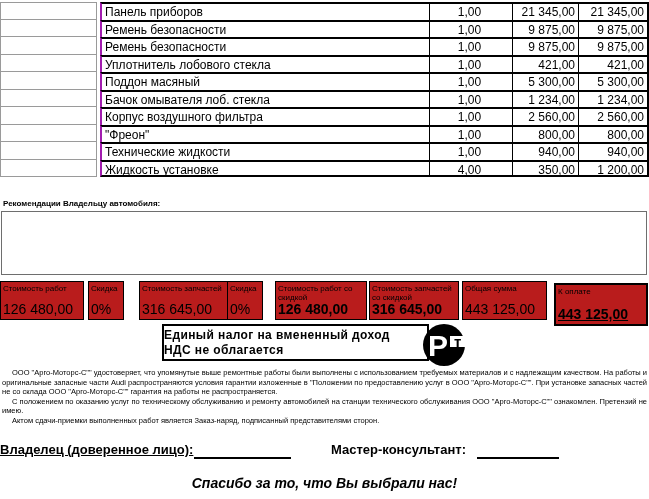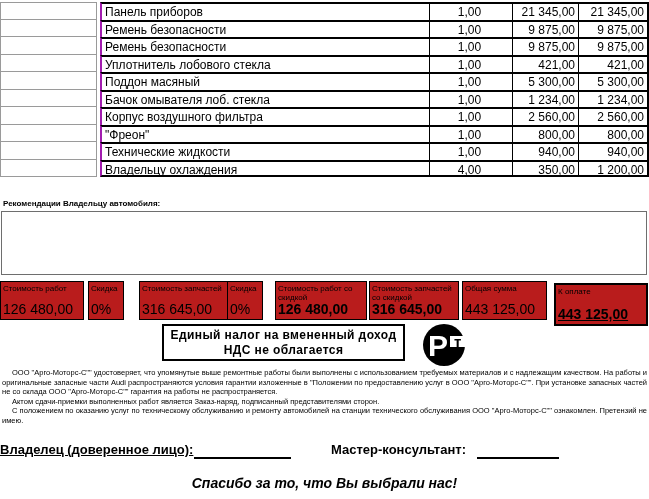--- a/index.html
+++ b/index.html
@@ -32,22 +32,22 @@
   .tbox .tl{font-size:8px;line-height:9px;padding:2px 1px 0 2px;}
   .tbox .tv{font-size:14px;line-height:15px;padding:0 0 2px 2px;white-space:nowrap;}
   .b1{left:0;width:84px;}  .b2{left:88px;width:36px;}
   .b3{left:139px;width:94px;} .b4{left:227px;width:36px;}
   .b5{left:275px;width:92px;} .b6{left:369px;width:90px;}
   .b7{left:462px;width:85px;}
   .b8{left:554px;width:94px;top:283px;height:43px;border-width:2px;}
   .bold-val{font-weight:bold;}
   .b8 .tv{font-weight:bold;text-decoration:underline;}
   
-  .tax-box{position:absolute;left:162px;top:324px;width:243px;height:37px;
-           border:2px solid #000;box-sizing:border-box;text-align:center;
+  .tax-box{position:absolute;left:162px;top:324px;width:267px;height:37px;
+           border:2px solid #000;box-sizing:border-box;
            font-size:12px;font-weight:bold;letter-spacing:0.4px;line-height:15px;
            padding-top:2px;}
   .cert{position:absolute;left:423px;top:323px;}
   
   .legal{position:absolute;left:2px;top:368px;width:645px;font-size:7.5px;
          line-height:9.6px;text-align:justify;}
   .legal p{margin:0;text-indent:10px;}
   
   .sig-label{position:absolute;top:442px;font-size:13px;font-weight:bold;white-space:nowrap;}
   .sig-owner{left:0;text-decoration:underline;} .sig-master{left:331px;}
@@ -119,21 +119,21 @@
   </div>
   <div class="prow">
     <div class="stub"></div>
     <div class="pcell pname">Технические жидкости</div>
     <div class="pcell pqty">1,00</div>
     <div class="pcell pprice">940,00</div>
     <div class="pcell psum">940,00</div>
   </div>
   <div class="prow">
     <div class="stub"></div>
-    <div class="pcell pname">Владельцу охлаждения</div>
+    <div class="pcell pname">Жидкость установке</div>
     <div class="pcell pqty">4,00</div>
     <div class="pcell pprice">350,00</div>
     <div class="pcell psum">1 200,00</div>
   </div>
 </div>
 
 <div class="rec-label">Рекомендации Владельцу автомобиля:</div>
 <div class="rec-box"></div>
 
 <div class="tbox b1">
@@ -177,22 +177,22 @@
   <svg width="48" height="45" viewBox="0 0 48 45" xmlns="http://www.w3.org/2000/svg">
     <circle cx="21" cy="22" r="21" fill="#000"></circle>
     <rect x="27" y="13" width="21" height="11" fill="#fff"></rect>
     <text x="5" y="33" font-family="Liberation Sans, sans-serif" font-size="30" font-weight="bold" fill="#fff">Р</text>
     <text x="31" y="24" font-family="Liberation Sans, sans-serif" font-size="15" font-weight="bold" fill="#000">т</text>
   </svg>
 </div>
 
 <div class="legal">
   <p>ООО "Арго-Моторс-С"" удостоверяет, что упомянутые выше ремонтные работы были выполнены с использованием требуемых материалов и с надлежащим качеством. На работы и оригинальные запасные части Audi распространяются условия гарантии изложенные в "Положении по предоставлению услуг в ООО "Арго-Моторс-С"". При установке запасных частей не со склада ООО "Арго-Моторс-С"" гарантия на работы не распространяется.</p>
+  <p>С положением по оказанию услуг по техническому обслуживанию и ремонту автомобилей на станции технического обслуживания ООО "Арго-Моторс-С"" ознакомлен. Претензий не имею.</p>
   <p>Актом сдачи-приемки выполненных работ является Заказ-наряд, подписанный представителями сторон.</p>
-  <p>С положением по оказанию услуг по техническому обслуживанию и ремонту автомобилей на станции технического обслуживания ООО "Арго-Моторс-С"" ознакомлен. Претензий не имею.</p>
 </div>
 
 <div class="sig-label sig-owner">Владелец (доверенное лицо):</div>
 <div class="sig-line line1"></div>
 <div class="sig-label sig-master">Мастер-консультант:</div>
 <div class="sig-line line2"></div>
 
 <div class="thanks">Спасибо за то, что Вы выбрали нас!</div>
 
 </body></html>

